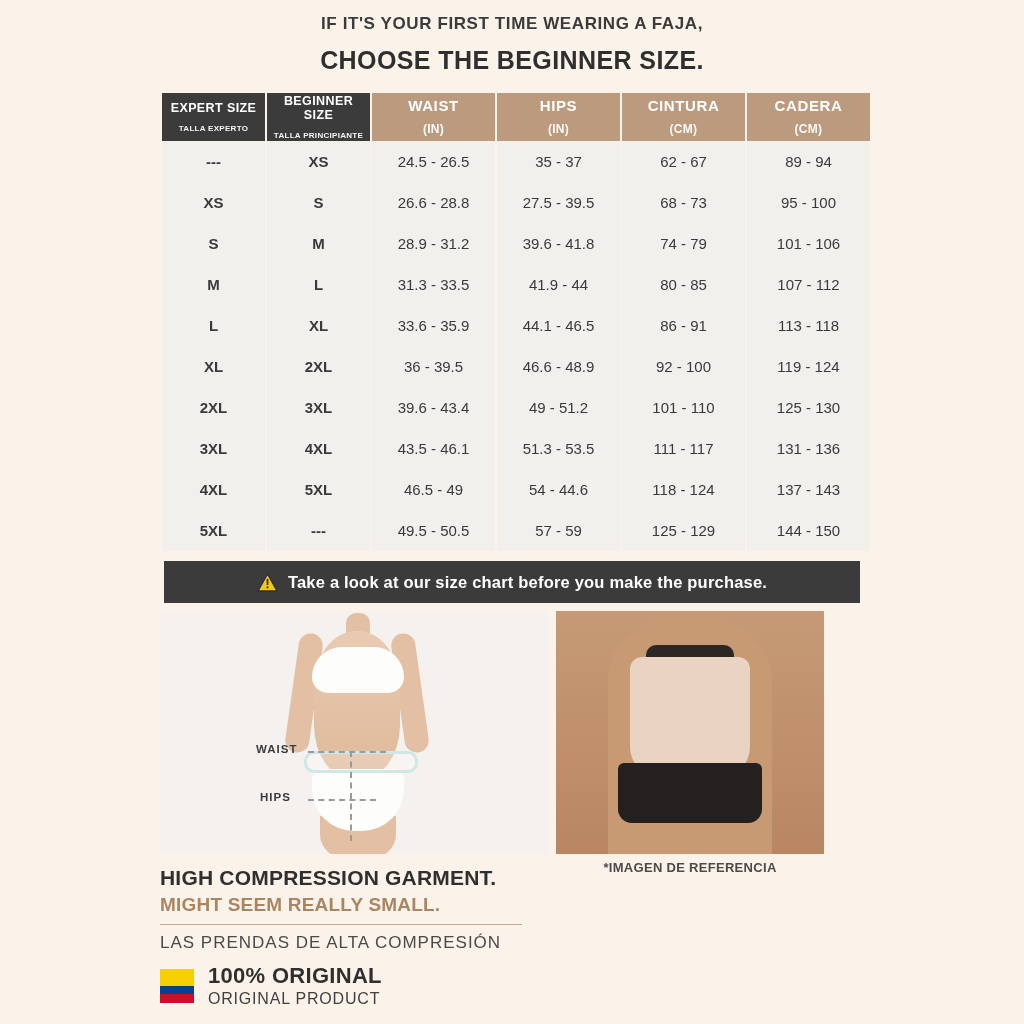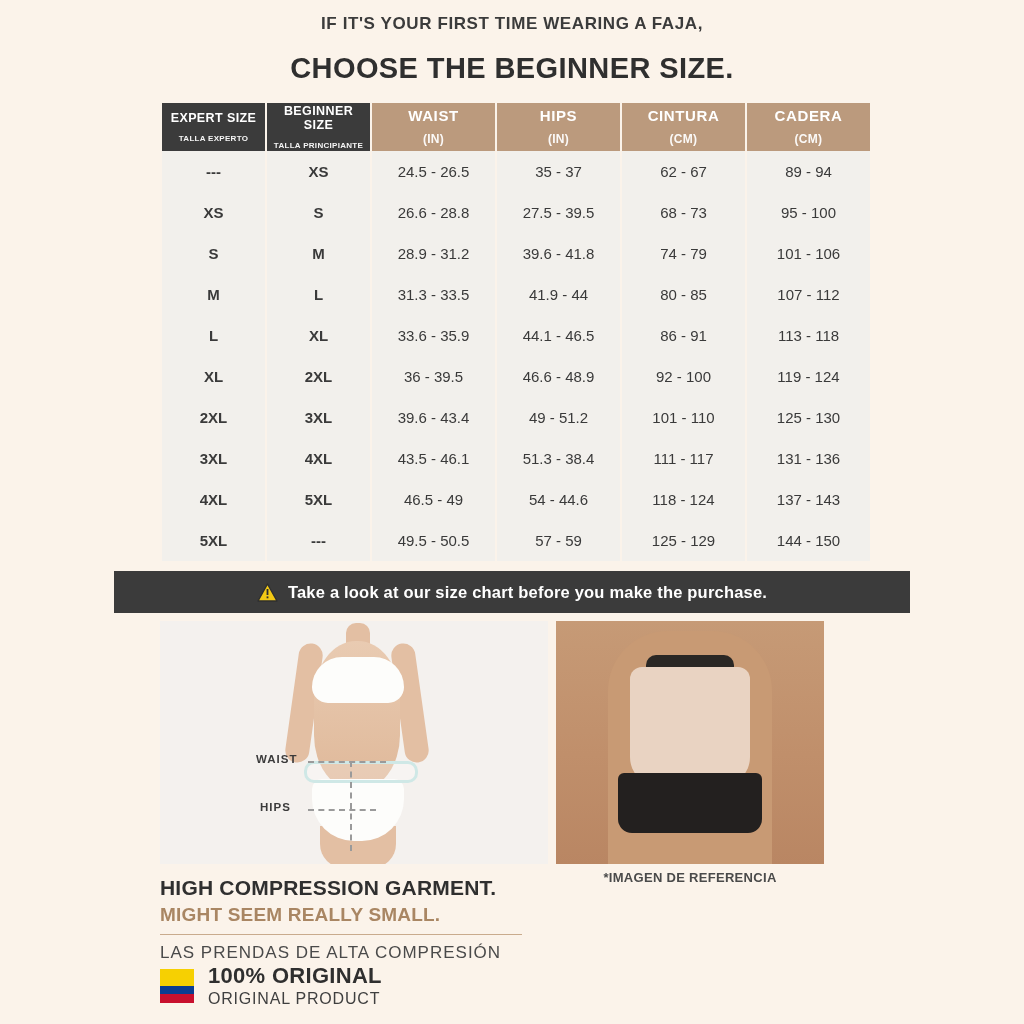--- a/index.html
+++ b/index.html
@@ -27,25 +27,25 @@
     text-align: center;
     padding-top: 14px;
   }
   .headline-line1 {
     font-size: 17px;
     font-weight: bold;
     letter-spacing: 0.6px;
     color: #3b3b3b;
   }
   .headline-line2 {
-    font-size: 29px;
+    font-size: 25px;
     font-weight: bold;
     letter-spacing: 0.4px;
     color: #2f2f2f;
-    margin-top: 18px;
+    margin-top: 12px;
   }
 
   
   .table-wrap {
     margin: 18px auto 0 auto;
     width: 704px;
   }
   table.size-chart {
     width: 100%;
     border-collapse: separate;
@@ -111,21 +111,21 @@
   col.c-expert { width: 103px; }
   col.c-beginner { width: 103px; }
   col.c-waist { width: 123px; }
   col.c-hips { width: 123px; }
   col.c-cintura { width: 123px; }
   col.c-cadera { width: 123px; }
 
   
   .notice {
     margin: 10px auto 0 auto;
-    width: 796px;
+    width: 696px;
     height: 42px;
     background: #3b3b3b;
     color: #ffffff;
     display: flex;
     align-items: center;
     justify-content: center;
     gap: 10px;
   }
   .notice-text {
     font-size: 16.5px;
@@ -443,21 +443,21 @@
           <td class="beginner">3XL</td>
           <td class="val">39.6 - 43.4</td>
           <td class="val">49 - 51.2</td>
           <td class="val">101 - 110</td>
           <td class="val">125 - 130</td>
         </tr>
         <tr>
           <td class="expert">3XL</td>
           <td class="beginner">4XL</td>
           <td class="val">43.5 - 46.1</td>
-          <td class="val">51.3 - 38.4</td>
+          <td class="val">51.3 - 53.5</td>
           <td class="val">111 - 117</td>
           <td class="val">131 - 136</td>
         </tr>
         <tr>
           <td class="expert">4XL</td>
           <td class="beginner">5XL</td>
           <td class="val">46.5 - 49</td>
           <td class="val">54 - 44.6</td>
           <td class="val">118 - 124</td>
           <td class="val">137 - 143</td>

